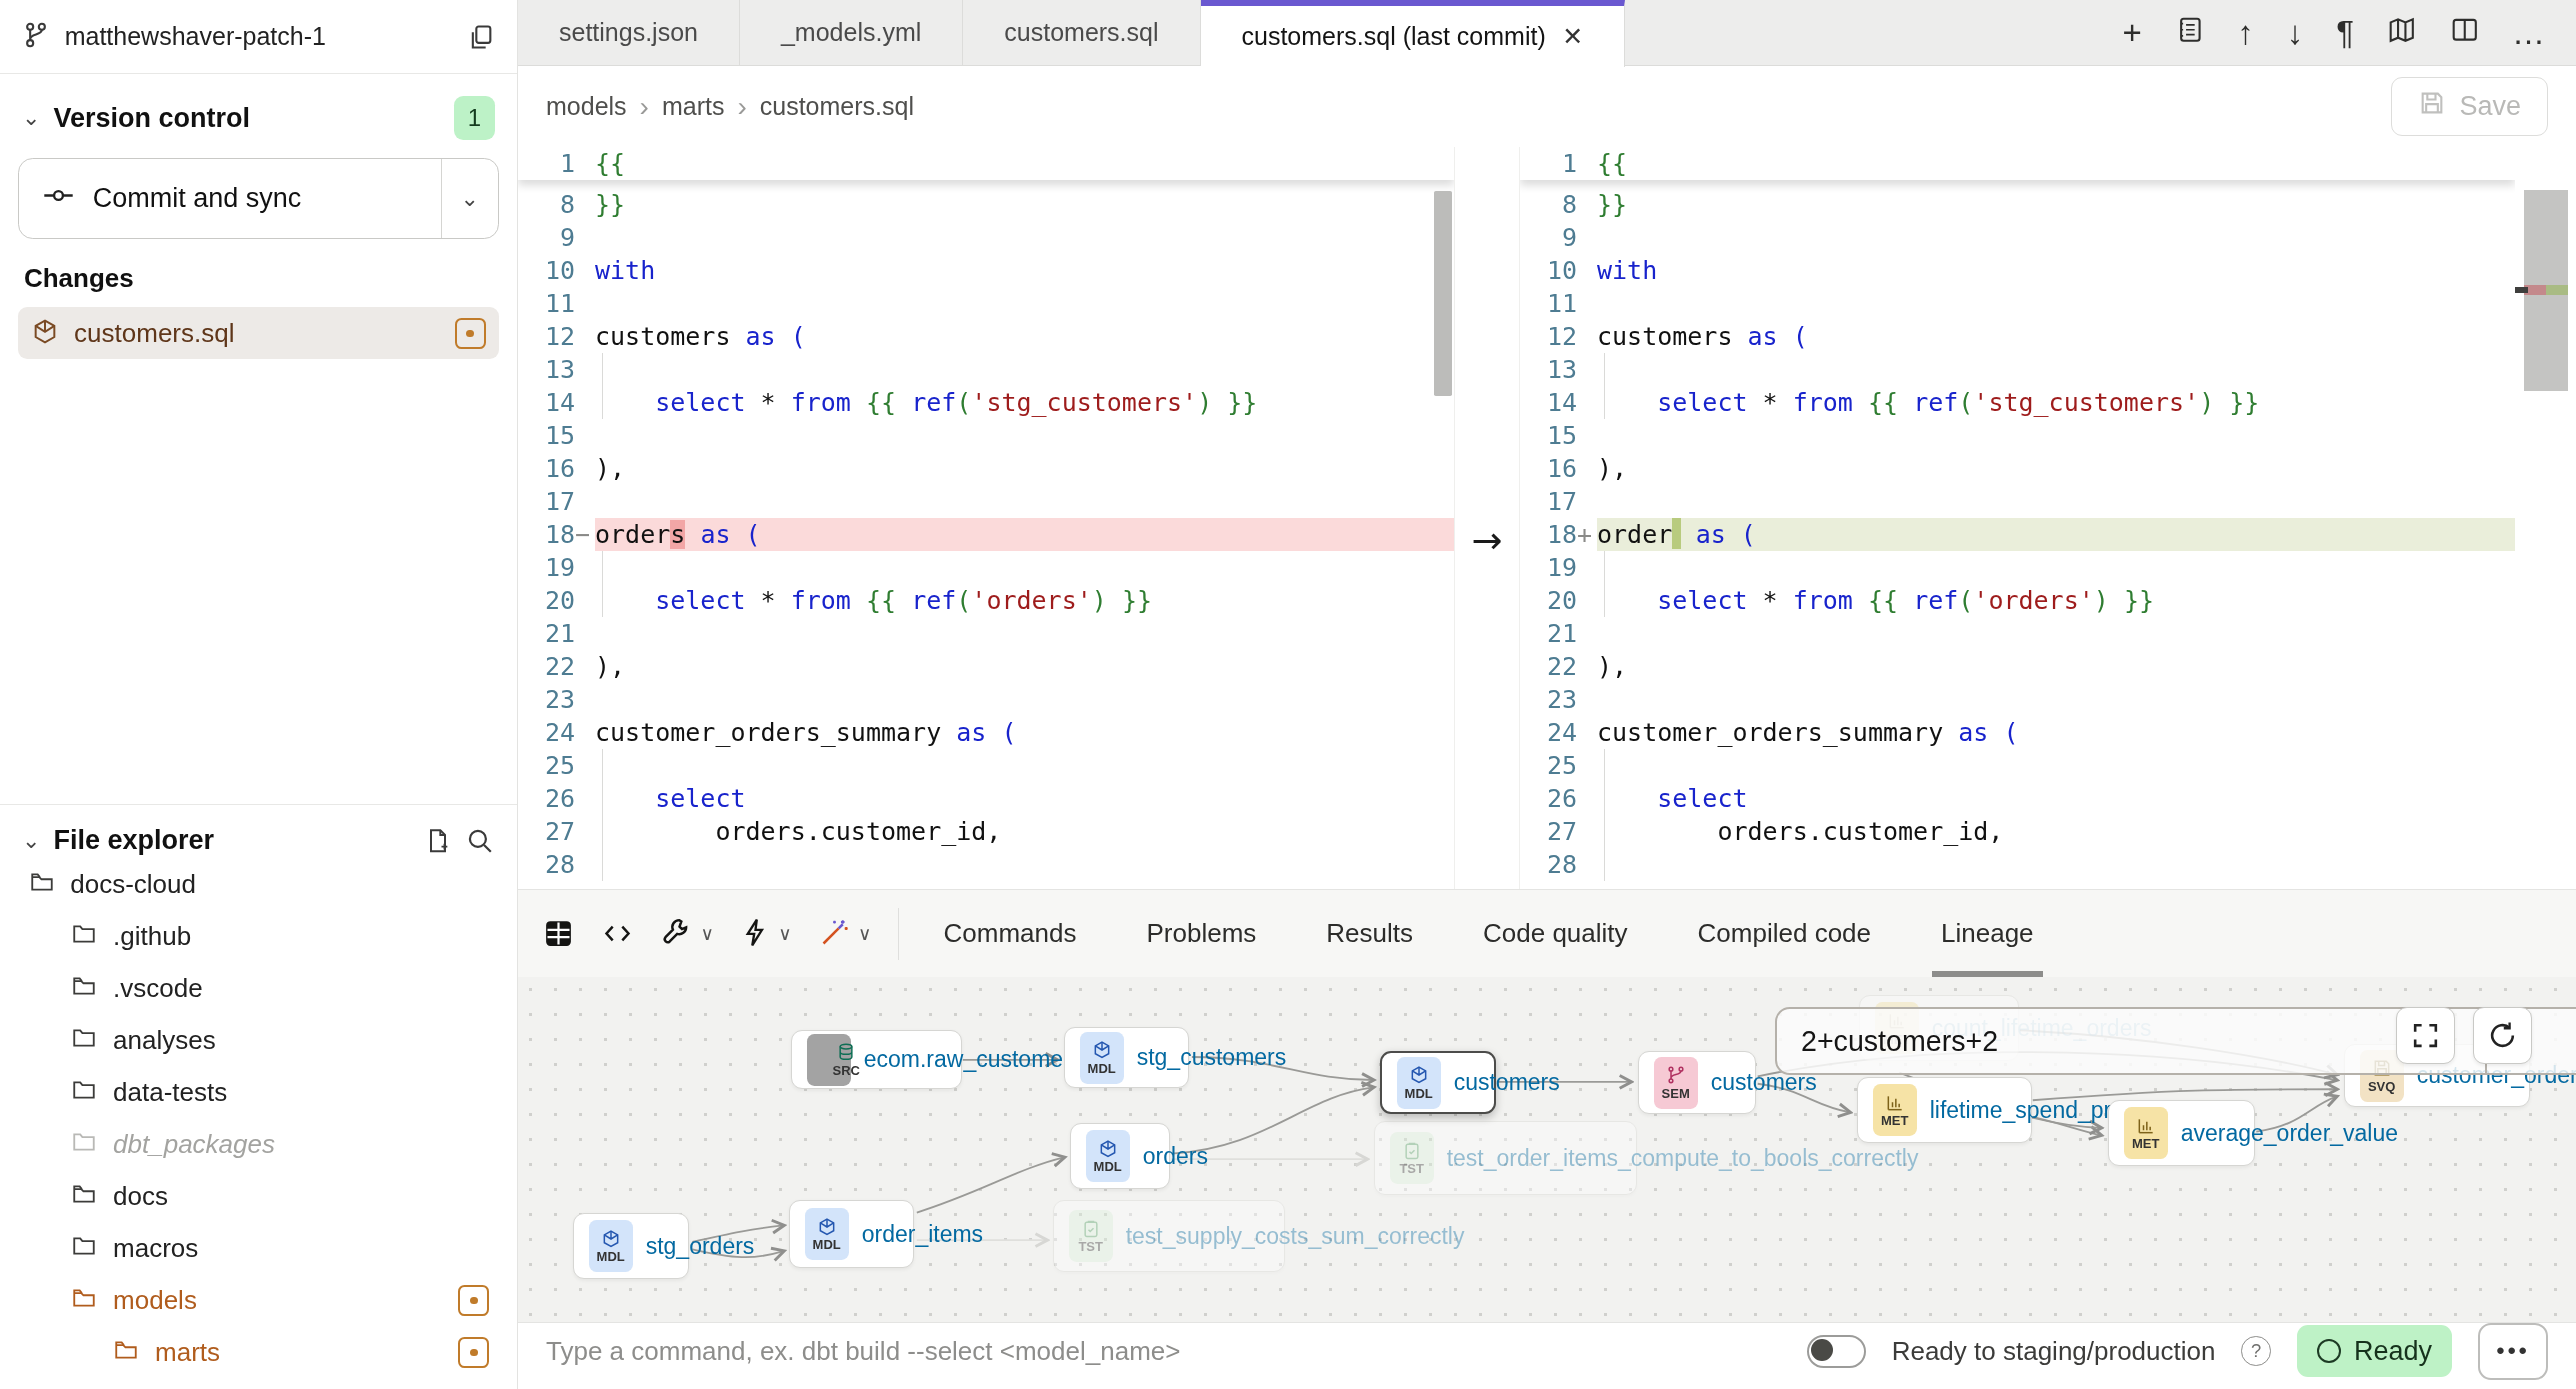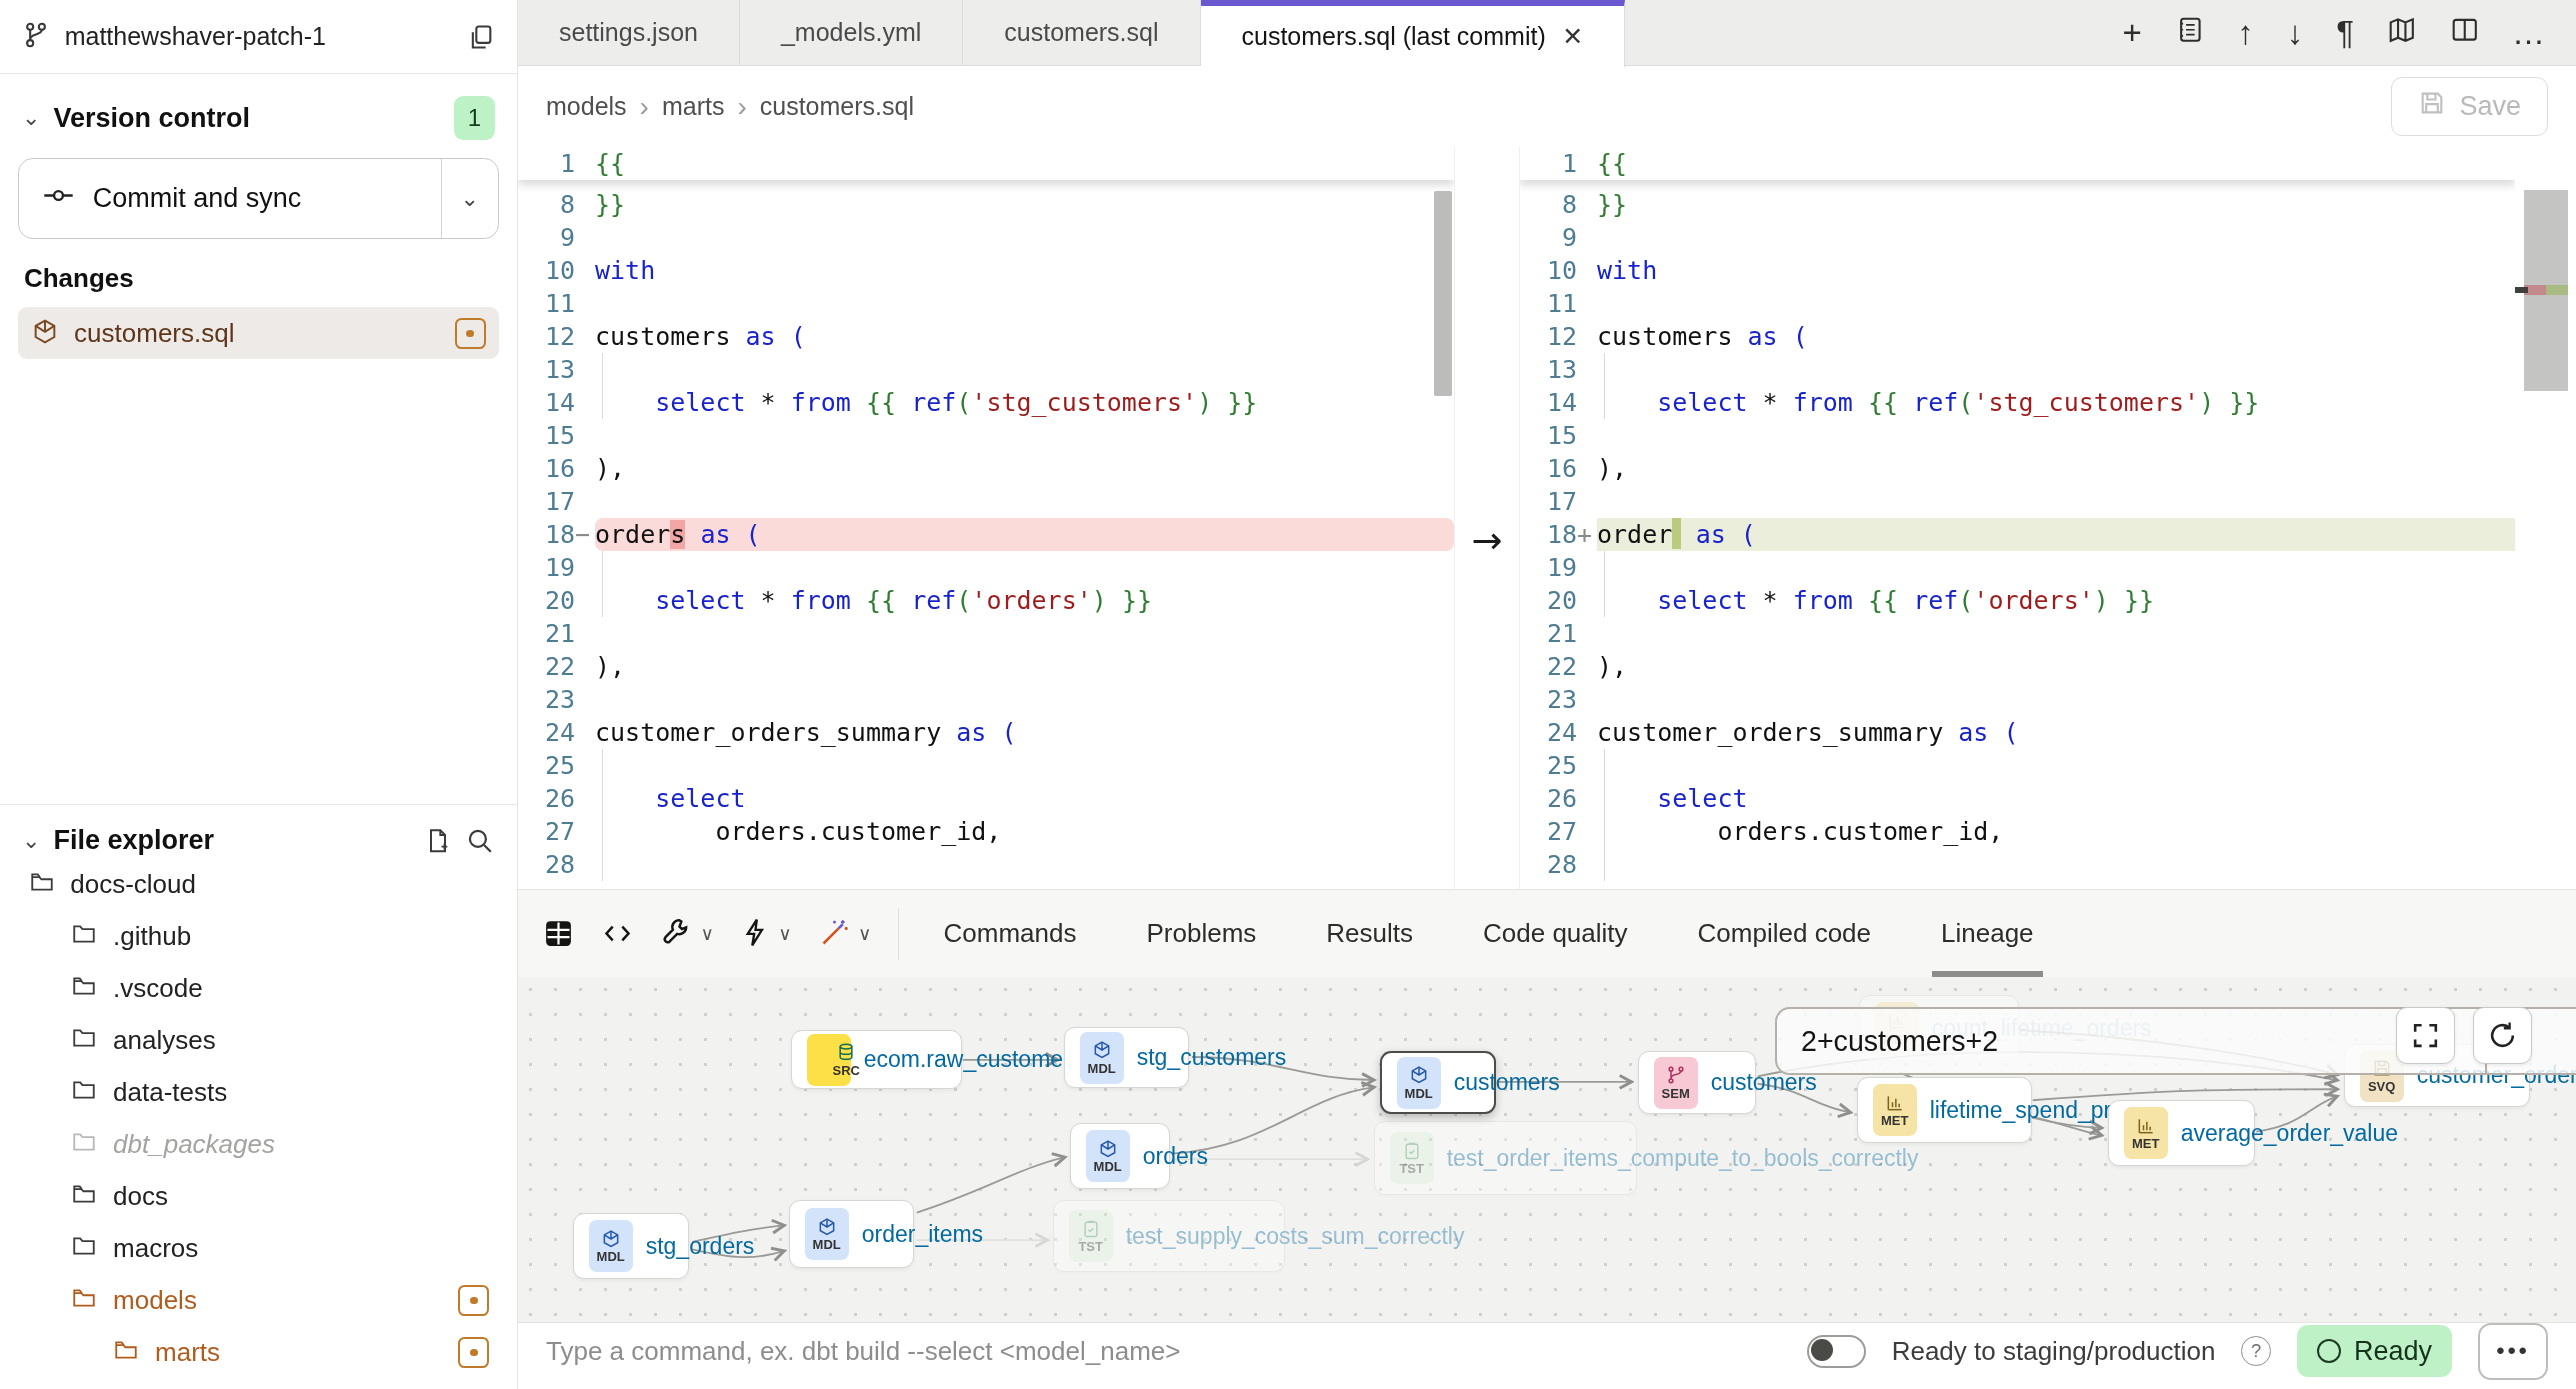--- a/index.html
+++ b/index.html
@@ -77,21 +77,21 @@
   .gutter-mid { width:66px; background:#fff; position:relative; border-left:1.8px solid #efefed;
     border-right:1.8px solid #efefed; }
   .ruler { width:61px; background:#fff; position:relative; }
   .crow { display:flex; height:33px; line-height:33px; font-size:25px; white-space:pre; }
   .crow .ln { width:77px; flex:none; display:flex; justify-content:flex-end; color:#4e7c92; }
   .crow .num {}
   .crow .mark { width:20px; color:#8a8a88; text-align:left; }
   .crow .code { flex:1; position:relative; }
   .crow.g .code::before { content:""; position:absolute; left:7.4px; top:0; bottom:0;
     border-left:1.8px solid #dadad8; }
-  .crow.del .code { background:#fbdada;border-radius:8px; }
+  .crow.del .code { background:#fbdada; }
   .crow.add .code { background:#eaeeda; }
   .tok-p { color:#111; } .tok-k { color:#1823cc; } .tok-s { color:#9e1c1c; } .tok-j { color:#2f7d31; }
   .tok-di { color:#111; background:#f2a6a6; }
   .tok-ai { display:inline-block; width:8.3px; height:31px; vertical-align:top; background:#b8cb7e; }
   .sticky-row { position:relative; z-index:3; background:#fff; box-shadow:0 6.4px 8.3px rgba(0,0,0,.14); }
   .rows { position:absolute; top:41px; left:0; right:0; }
   .vscroll { position:absolute; top:44px; right:1.8px; width:18.4px; height:205px; background:#bcbcba;
     border-radius:1.8px; z-index:4; }
   .mid-arrow { position:absolute; top:372px; left:0; width:100%; text-align:center; font-size:37px;
     color:#1a1a1a; z-index:4; font-family:"DejaVu Sans", sans-serif; }
@@ -120,21 +120,21 @@
   .node { position:absolute; background:#fff; border:1.8px solid #d6d6d3; border-radius:11px;
     display:flex; align-items:center; gap:13px; padding:0 14.7px; z-index:2; cursor:pointer;
     box-shadow:0 1.8px 3.7px rgba(0,0,0,.05); }
   .node.selected { border:2.8px solid #4c4c4a; box-shadow:0 3.7px 8.3px rgba(0,0,0,.22); z-index:3; }
   .node.faded { opacity:.38; z-index:1; }
   .node .chip { width:44px; height:52px; border-radius:7.4px; flex:none; display:flex;
     flex-direction:column; align-items:center; justify-content:center; gap:1.8px; }
   .node .chip svg { display:block; }
   .node .chip .bt { font-size:13px; font-weight:700; color:#333; line-height:1; }
   .node .nlabel { font-size:23px; color:#0369a1; line-height:1.25; }
-  .chip-SRC { background:#fde047; color:#0e6e54;padding-left:35px; }
+  .chip-SRC { background:#a3a3a3; color:#0e6e54;padding-left:35px; }
   .chip-MDL { background:#d3e4fa; color:#2457b0; }
   .chip-SEM { background:#f6c9d4; color:#b03060; }
   .chip-MET { background:#f6e3a6; color:#7d6219; }
   .chip-SVQ { background:#f2e2c4; color:#7d6219; }
   .chip-TST { background:#dff2df; color:#4e9e5f; }
   .overlay-bar { position:absolute; left:1257px; top:30px; width:1082px; height:68px; z-index:4;
     display:flex; background:rgba(252,252,251,.84); border:2.8px solid #b5b1aa; border-radius:14.7px;
     overflow:hidden; }
   .sel-input { flex:1; display:flex; align-items:center; padding:0 24px; font-size:28.6px; color:#141414;text-align:right; }
   .upd-btn { width:370px; border-left:2.8px solid #b5b1aa; display:flex; align-items:center;

